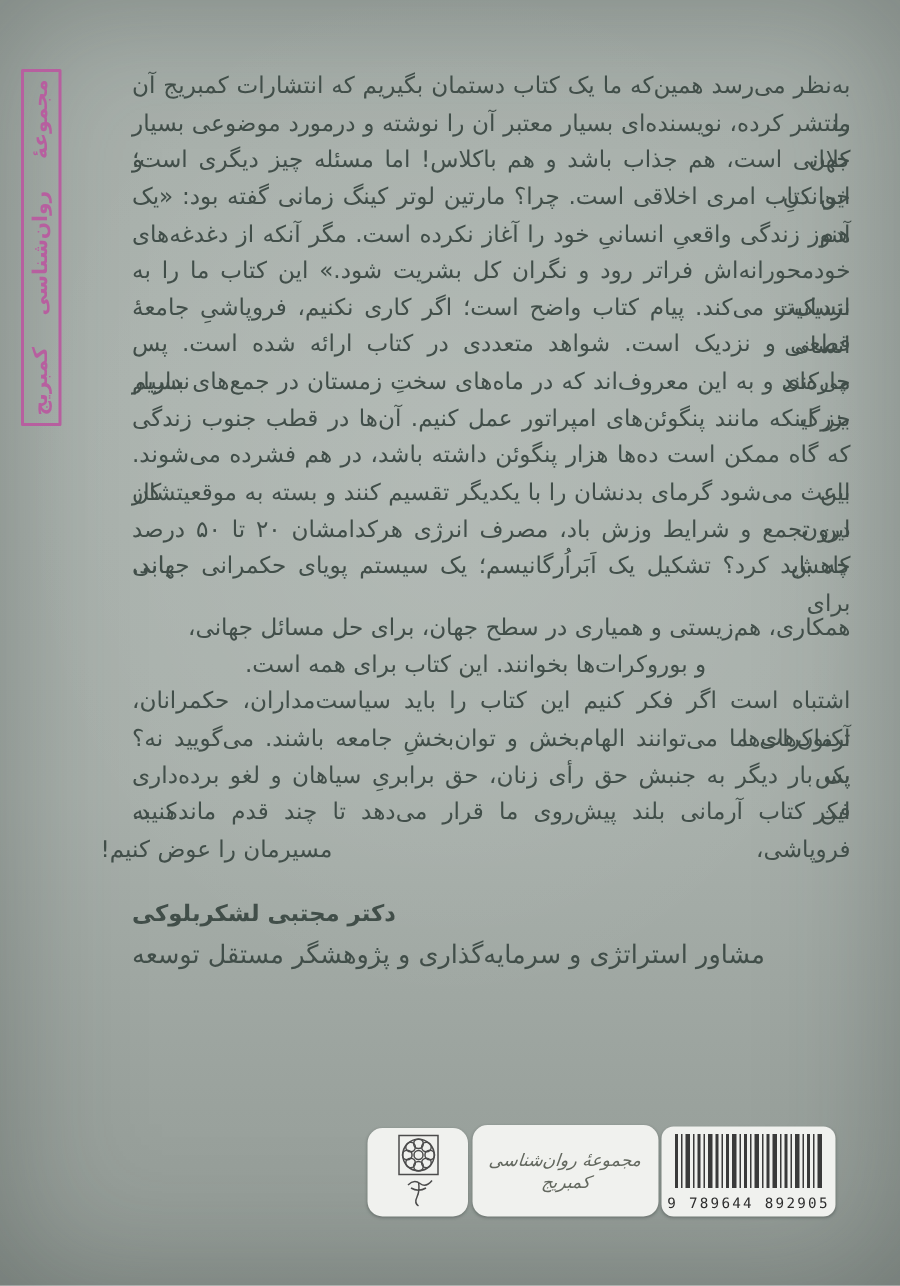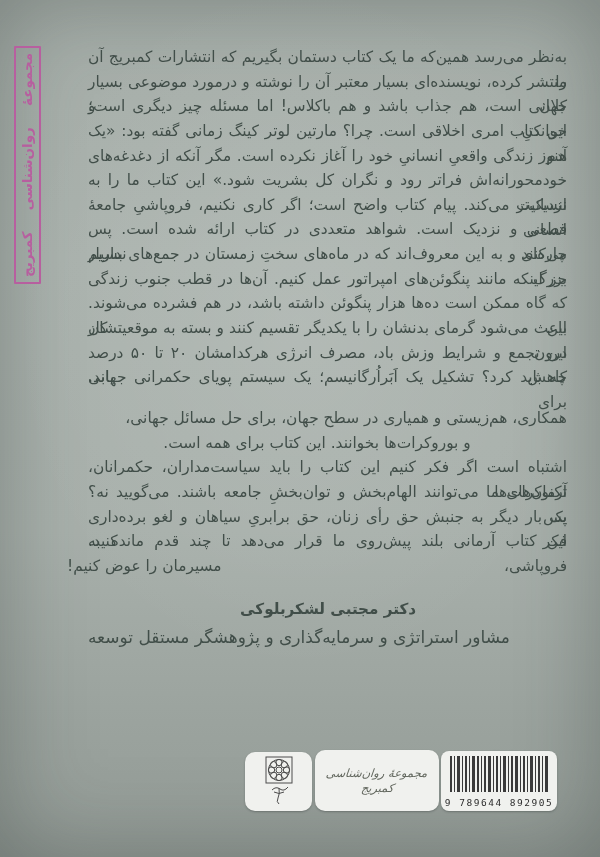--- a/index.html
+++ b/index.html
@@ -43,21 +43,21 @@
   .line-j{ text-align:justify; text-align-last:justify;margin-left:21px; }
   .line-r{ text-align:right;margin-top:16px; }
   .line-c{ text-align:center; }
   .line-l{ text-align:left; }
 
   
   .author{
     position:absolute; left:88px; top:595px; width:480px;
     direction:rtl; text-align:left; color:#414e49;
   }
-  .author-name{ font-size:15.2px; font-weight:bold; line-height:28px;text-align:center; }
+  .author-name{ font-size:15.2px; font-weight:bold; line-height:28px; }
   .author-title{ font-size:17px; line-height:28px; }
 
   
   .footer-box{
     position:absolute;
     background:#f0f1ee;
     box-shadow:0 1px 2px rgba(40,50,45,0.35);
   }
   .logo-box{ left:245px; top:752px; width:67px; height:59px; border-radius:10px;
     display:flex; align-items:center; justify-content:center; }

